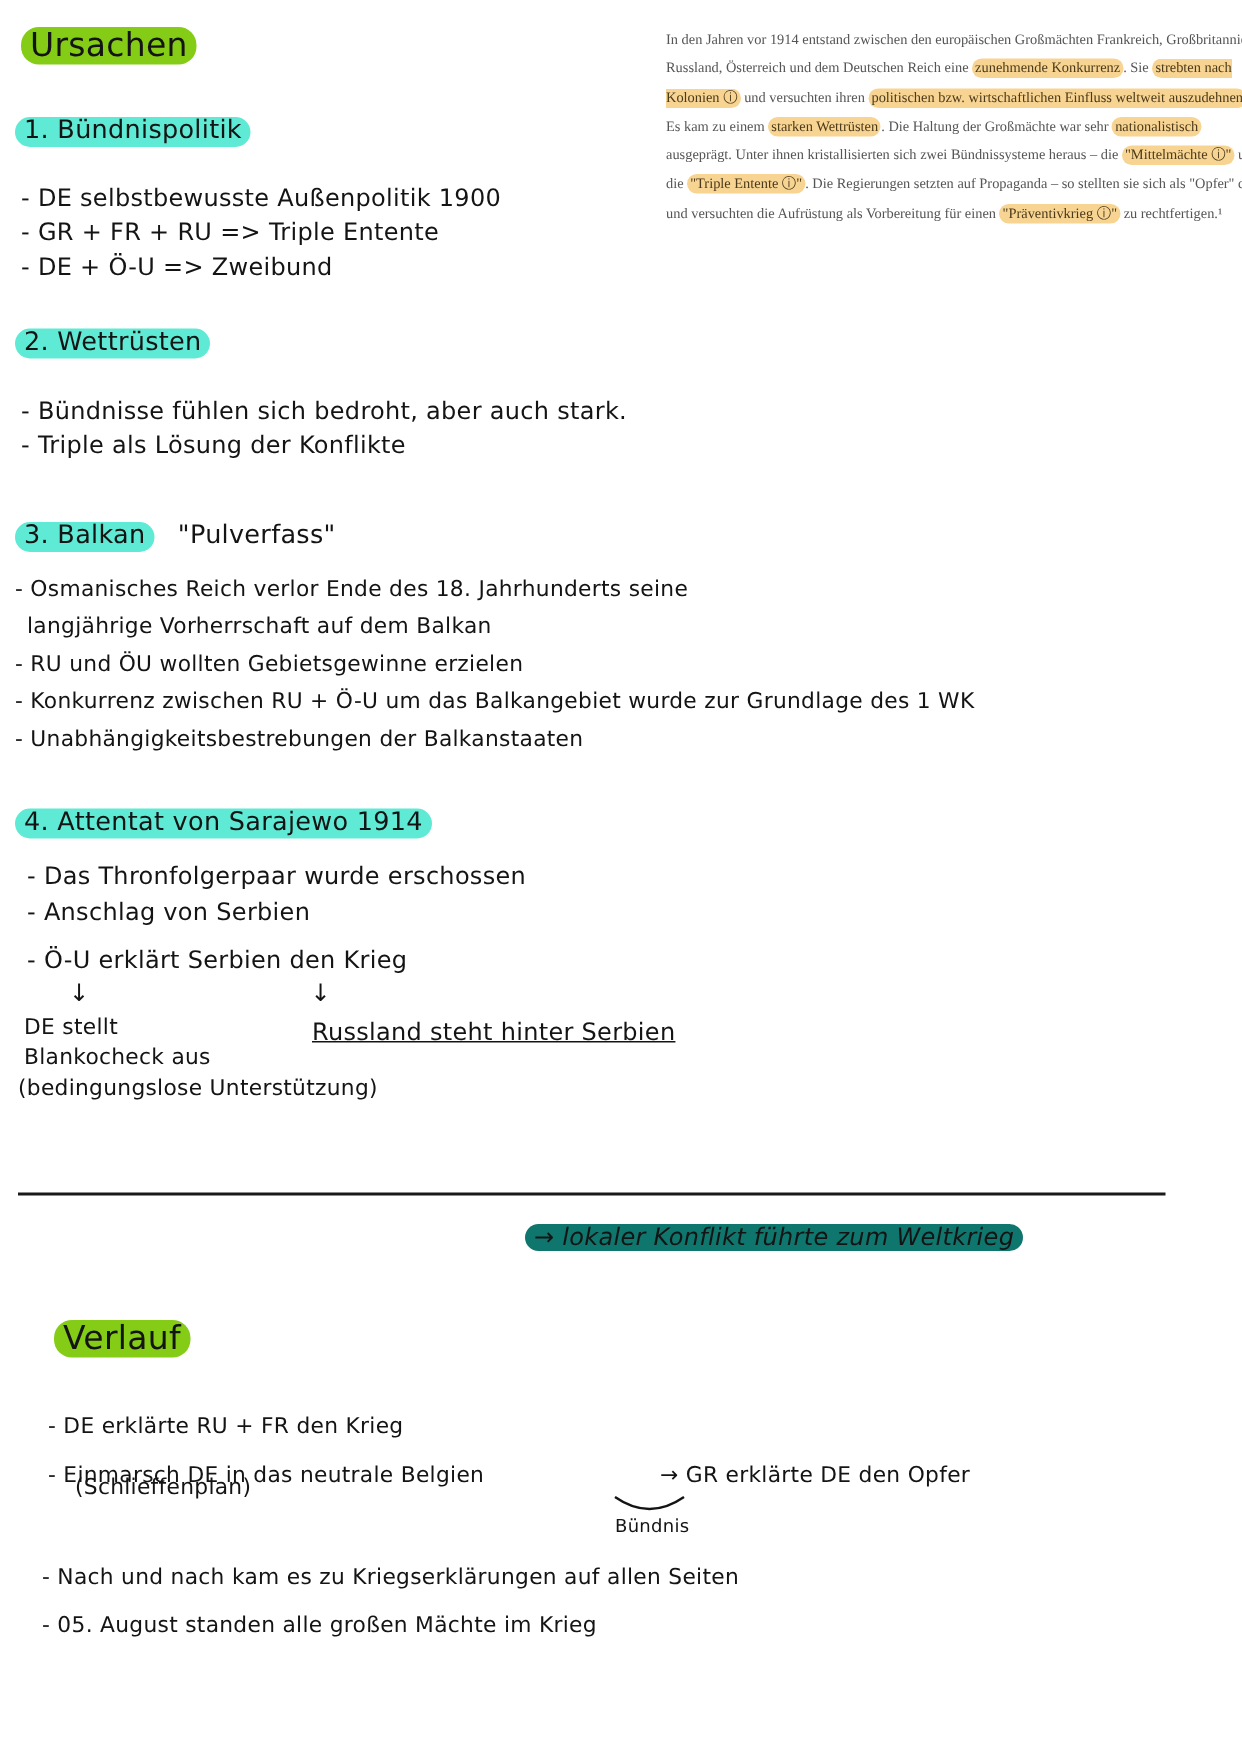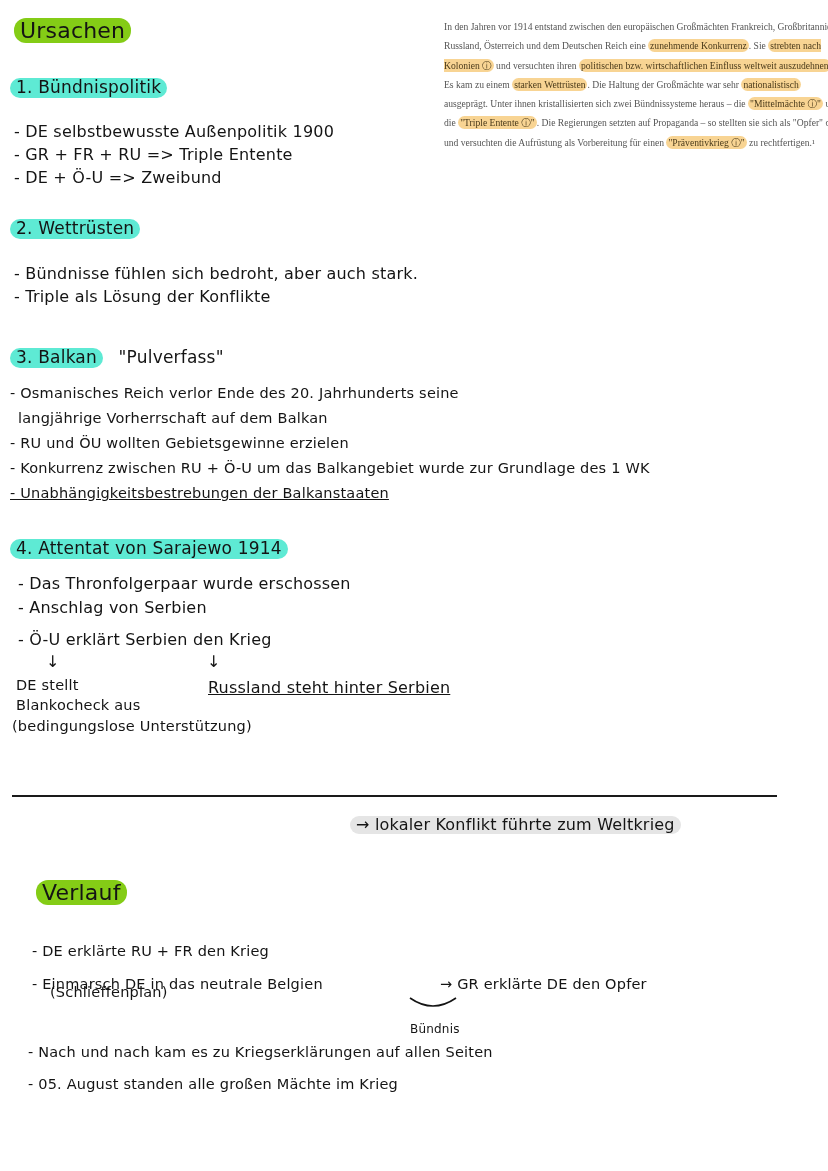--- a/index.html
+++ b/index.html
@@ -5,21 +5,21 @@
     html, body { margin: 0; padding: 0; }
     body {
       width: 828px; height: 1171px; background: #ffffff; position: relative;
       overflow: hidden; color: #141414;
       font-family: "DejaVu Sans", sans-serif;
     }
     .hand { font-family: "DejaVu Sans", sans-serif; font-weight: 400; letter-spacing: 0.2px; position: absolute; white-space: nowrap; }
     .hl { display: inline-block; border-radius: 12px; padding: 0 6px; line-height: 1.15; }
     .hl-blue { background: #84cc16; }
     .hl-orange { background: #5eead4; }
-    .hl-lav { background: #e5e5e5; }
+    .hl-lav { background: #0f766e; font-style: italic; }
     .h-title { font-size: 22px; }
     .h-section { font-size: 17px; }
     .line { font-size: 16px; }
     .small { font-size: 14.5px; }
     .excerpt {
       position: absolute; left: 396px; top: 17px; width: 400px;
       font-family: Liberation Serif, serif; font-size: 9.6px; line-height: 19.3px; color: #555; margin-left: 48px;
     }
     .excerpt .mark { background: #f8d493; border-radius: 7px; padding: 1px 2px; color: #4a3a1a; }
     .divider { position: absolute; left: 12px; top: 795px; width: 765px; height: 2px; background: #1a1a1a; }
@@ -45,25 +45,25 @@
 <div class="hand h-section" style="left:10px; top:218px;">
   <span class="hl hl-orange">2. Wettrüsten</span>
 </div>
 <div class="hand line" style="left:14px; top:264px;">- Bündnisse fühlen sich bedroht, aber auch stark.</div>
 <div class="hand line" style="left:14px; top:287px;">- Triple als Lösung der Konflikte</div>
 
 <div class="hand h-section" style="left:10px; top:347px;">
   <span class="hl hl-orange">3. Balkan</span>
   <span style="margin-left:10px;">"Pulverfass"</span>
 </div>
-<div class="hand small" style="left:10px; top:385px;">- Osmanisches Reich verlor Ende des 20. Jahrhunderts seine</div>
+<div class="hand small" style="left:10px; top:385px;">- Osmanisches Reich verlor Ende des 18. Jahrhunderts seine</div>
 <div class="hand small" style="left:18px; top:410px;">langjährige Vorherrschaft auf dem Balkan</div>
 <div class="hand small" style="left:10px; top:435px;">- RU und ÖU wollten Gebietsgewinne erzielen</div>
 <div class="hand small" style="left:10px; top:460px;">- Konkurrenz zwischen RU + Ö-U um das Balkangebiet wurde zur Grundlage des 1 WK</div>
-<div class="hand small" style="left:10px; top:485px;text-decoration:underline;">- Unabhängigkeitsbestrebungen der Balkanstaaten</div>
+<div class="hand small" style="left:10px; top:485px;">- Unabhängigkeitsbestrebungen der Balkanstaaten</div>
 
 <div class="hand h-section" style="left:10px; top:538px;">
   <span class="hl hl-orange">4. Attentat von Sarajewo 1914</span>
 </div>
 <div class="hand line" style="left:18px; top:574px;">- Das Thronfolgerpaar wurde erschossen</div>
 <div class="hand line" style="left:18px; top:598px;">- Anschlag von Serbien</div>
 <div class="hand line" style="left:18px; top:630px;">- Ö-U erklärt Serbien den Krieg</div>
 
 <div class="arrow" style="left:46px; top:652px;">↓</div>
 <div class="arrow" style="left:207px; top:652px;">↓</div>
@@ -82,15 +82,15 @@
 <div class="hand h-title" style="left:36px; top:880px;">
   <span class="hl hl-blue">Verlauf</span>
 </div>
 <div class="hand small" style="left:32px; top:943px;">- DE erklärte RU + FR den Krieg</div>
 <div class="hand small" style="left:32px; top:976px;">- Einmarsch DE in das neutrale Belgien</div>
 <div class="hand small" style="left:50px; top:984px;">(Schlieffenplan)</div>
 <div class="hand small" style="left:440px; top:976px;">→ GR erklärte DE den Opfer</div>
 <svg class="arc" style="left:408px; top:996px;" width="50" height="14">
   <path d="M2 2 Q25 18 48 2" stroke="#141414" stroke-width="1.6" fill="none"></path>
 </svg>
-<div class="hand" style="left:410px; top:1010px; font-size:12px;margin-top:12px;">Bündnis</div>
+<div class="hand" style="left:410px; top:1010px; font-size:12px;">Bündnis</div>
 <div class="hand small" style="left:28px; top:1044px;">- Nach und nach kam es zu Kriegserklärungen auf allen Seiten</div>
 <div class="hand small" style="left:28px; top:1076px;">- 05. August standen alle großen Mächte im Krieg</div>
 
 </body></html>

